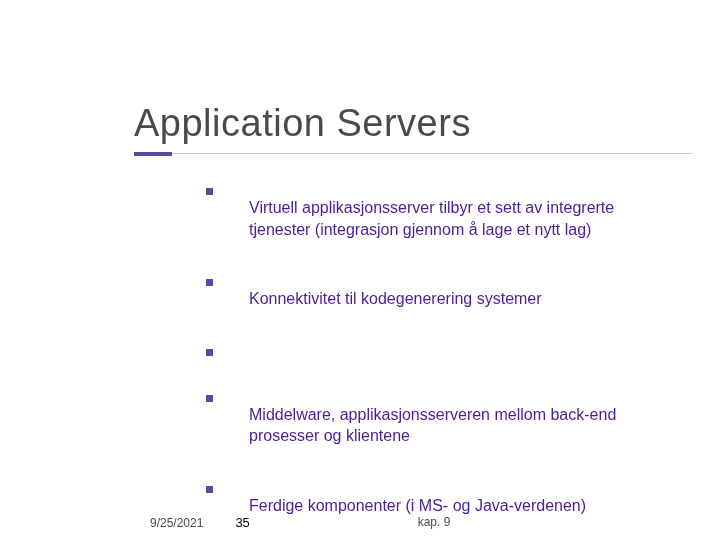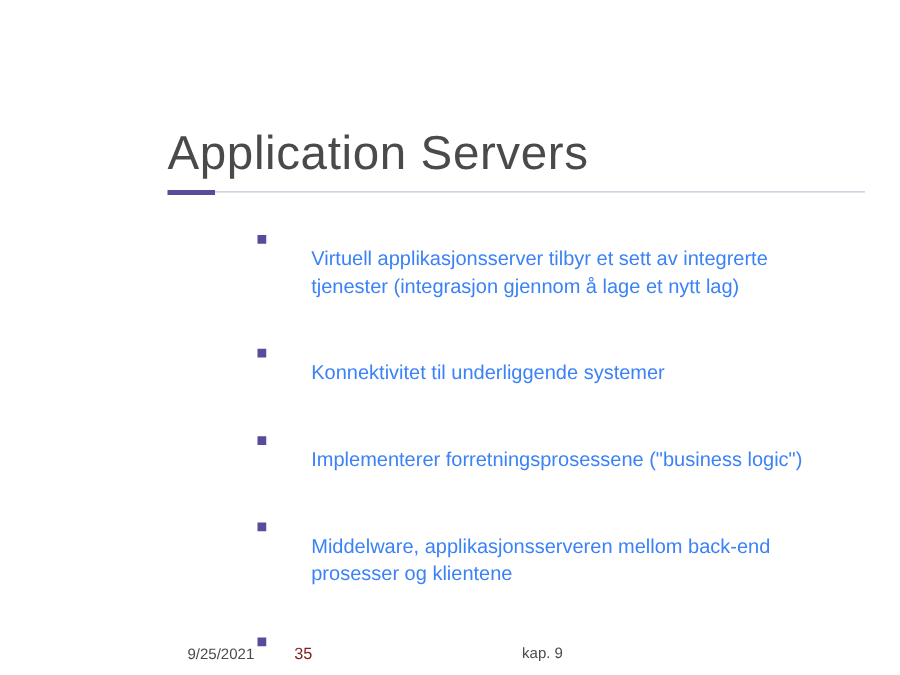--- a/index.html
+++ b/index.html
@@ -55,71 +55,71 @@
     .bullet-marker {
       width: 7px;
       height: 7px;
       background: #5a4a9a;
       margin-top: 7px;
       margin-right: 20px;
       flex-shrink: 0;
     }
     .bullet-text {
       font-size: 16px;
-      color: #3b82f6;
+      color: #4c1d95;
       font-family: Verdana, Geneva, sans-serif;
     }
     .footer {
       position: absolute;
       bottom: 26px;
       left: 70px;
       right: 50px;
       display: flex;
       justify-content: flex-start;
       align-items: baseline;
       font-size: 12px;
       color: #4a4a4a;
       font-family: Verdana, Geneva, sans-serif;
     }
     .footer-center {
       position: absolute;
       left: 50%;
       transform: translateX(-50%);
     }
     .page-num {
-      color: #7f1d1d;
+      color: #000000;
       font-size: 13px;
     }
   </style>
 </head>
 <body>
 
 <div class="slide">
   <h1 class="title">Application Servers</h1>
   <div class="accent-bar"></div>
 
   <div class="bullets">
     <div class="bullet-item">
       <div class="bullet-marker"></div>
       <div class="bullet-text">Virtuell applikasjonsserver tilbyr et sett av integrerte tjenester (integrasjon gjennom å lage et nytt lag)</div>
     </div>
     <div class="bullet-item">
       <div class="bullet-marker"></div>
-      <div class="bullet-text">Konnektivitet til underliggende systemer</div>
+      <div class="bullet-text">Konnektivitet til kodegenerering systemer</div>
     </div>
     <div class="bullet-item">
       <div class="bullet-marker"></div>
-      <div class="bullet-text">Implementerer forretningsprosessene ("business logic")</div>
     </div>
     <div class="bullet-item">
       <div class="bullet-marker"></div>
       <div class="bullet-text">Middelware, applikasjonsserveren mellom back-end prosesser og klientene</div>
     </div>
     <div class="bullet-item">
       <div class="bullet-marker"></div>
+      <div class="bullet-text">Ferdige komponenter (i MS- og Java-verdenen)</div>
     </div>
   </div>
 
   <div class="footer">
     <span>9/25/2021</span>
     <span class="footer-center">kap. 9</span>
     <span class="page-num">35</span>
   </div>
 </div>
 

